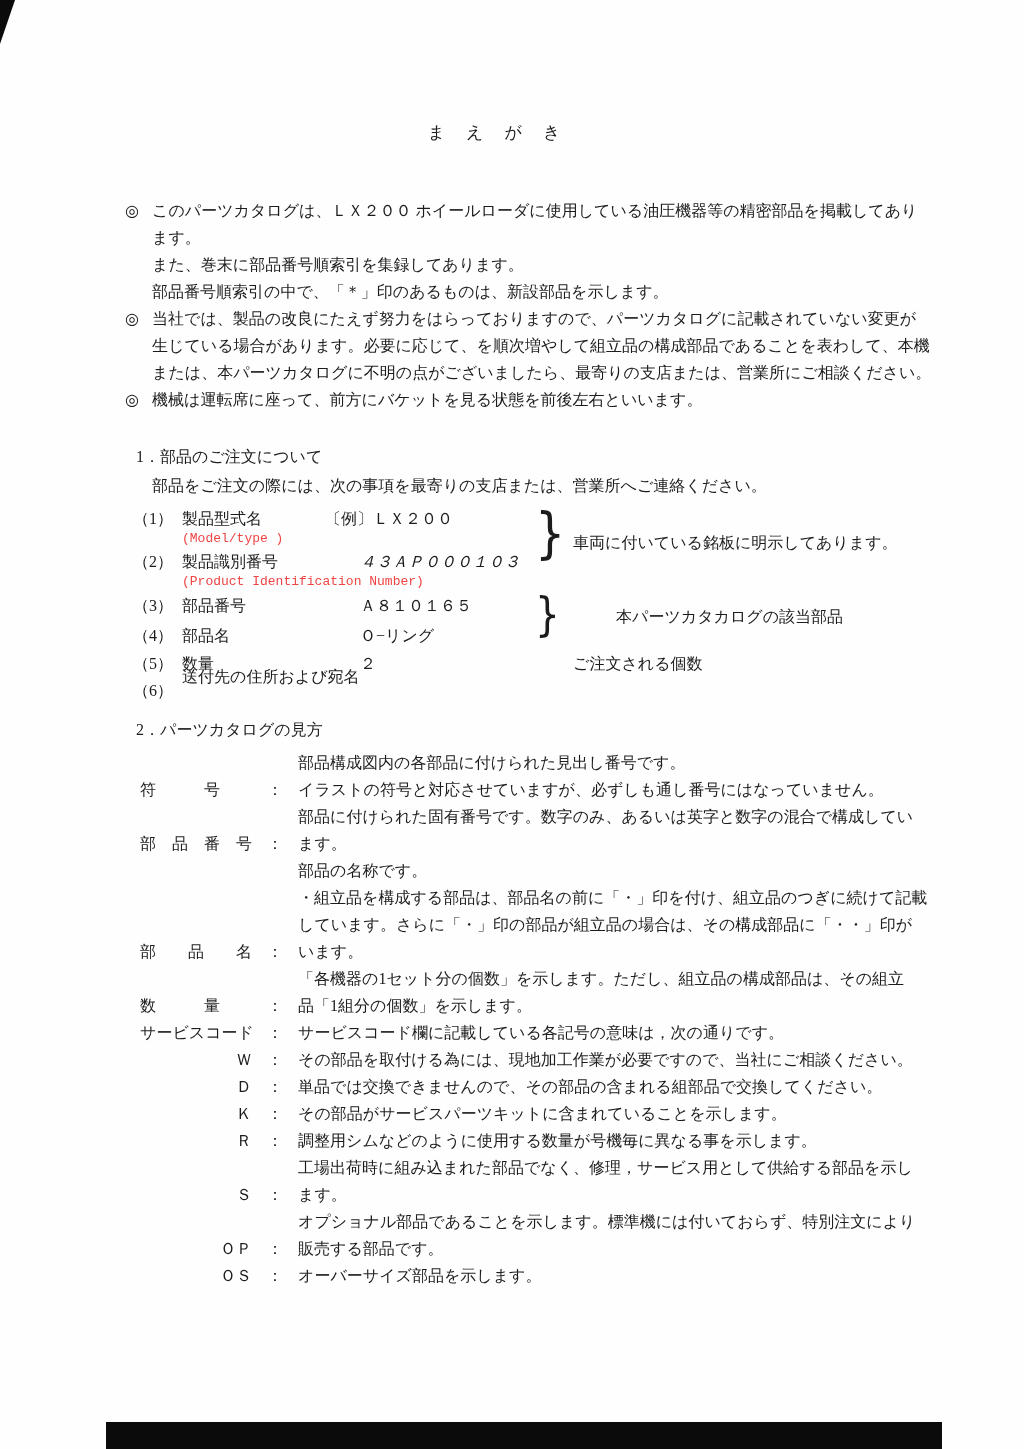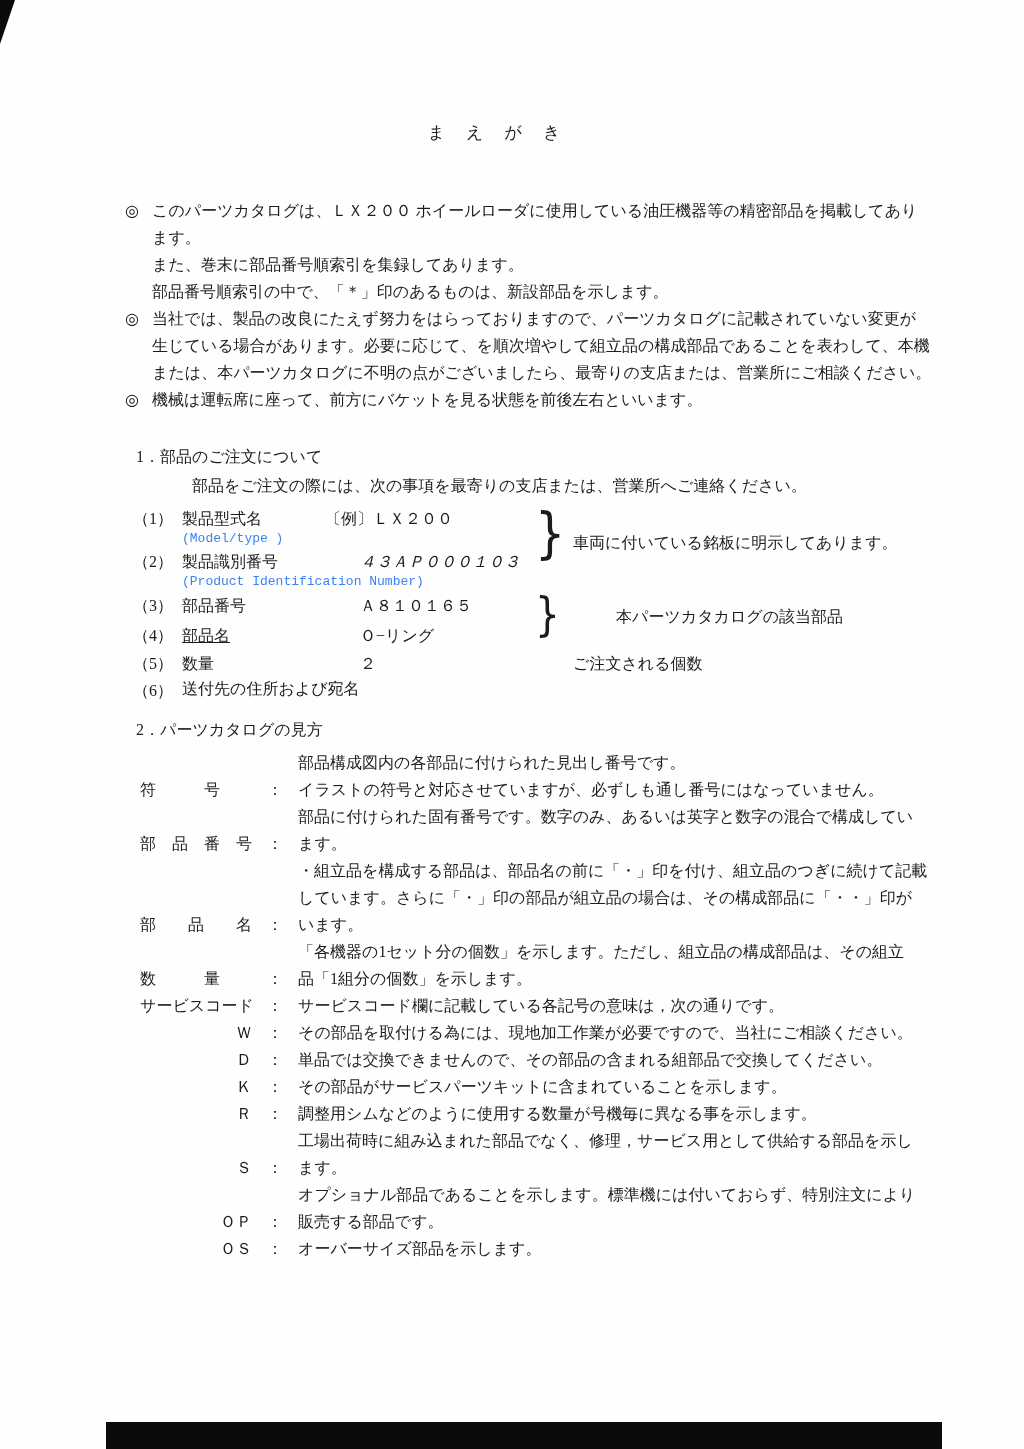--- a/index.html
+++ b/index.html
@@ -19,24 +19,24 @@
   }
   .doc-title {
     position:absolute; top:121px; left:0; width:990px; text-align:center;
     font-size:17px; letter-spacing:2px; white-space:pre;
   }
   .notes { position:absolute; top:197px; left:125px; width:820px; }
   .note { position:relative; padding-left:27px; }
   .note .marker { position:absolute; left:0; top:0; line-height:27px; }
   .ln { line-height:27px; white-space:pre; }
   .sec-heading { position:absolute; white-space:pre; line-height:20px; }
-  .sec-intro { position:absolute; white-space:pre; line-height:20px;margin-left:40px; }
+  .sec-intro { position:absolute; white-space:pre; line-height:20px; }
   .order-items { position:absolute; top:503px; left:125px; width:870px; height:215px; }
   .oi { position:absolute; white-space:pre; line-height:19px; }
-  .oi.sub { font-family:"Liberation Mono","DejaVu Sans Mono",monospace; font-size:13px; color:#3b82f6; }
+  .oi.sub { font-family:"Liberation Mono","DejaVu Sans Mono",monospace; font-size:13px; color:#ef4444; }
   .brace {
     position:absolute; line-height:1; color:#1c1c1c;
     font-family:"DejaVu Sans",sans-serif; font-weight:normal;
     transform:scaleX(0.85); transform-origin:left center;
   }
   .def-list { position:absolute; top:749px; left:140px; width:840px; }
   .def-row { display:flex; align-items:flex-end; }
   .term { width:112px; line-height:27px; white-space:pre; flex:0 0 112px; }
   .term.code { text-align:right; }
   .colon { width:46px; flex:0 0 46px; text-align:center; line-height:27px; }
@@ -90,29 +90,29 @@
     <span class="oi" style="top:49px;left:8px;">（2）</span>
     <span class="oi" style="top:49px;left:57px;">製品識別番号</span>
     <span class="oi" style="top:49px;left:235px;font-style:italic;">４３ＡＰ０００１０３</span>
     <span class="oi sub" style="top:69px;left:57px;">(Product Identification Number)</span>
 
     <span class="oi" style="top:93px;left:8px;">（3）</span>
     <span class="oi" style="top:93px;left:57px;">部品番号</span>
     <span class="oi" style="top:93px;left:235px;">Ａ８１０１６５</span>
 
     <span class="oi" style="top:123px;left:8px;">（4）</span>
-    <span class="oi" style="top:123px;left:57px;text-decoration:underline;">部品名</span>
+    <span class="oi" style="top:123px;left:57px;">部品名</span>
     <span class="oi" style="top:123px;left:235px;">Ｏ−リング</span>
 
     <span class="oi" style="top:151px;left:8px;">（5）</span>
     <span class="oi" style="top:151px;left:57px;">数量</span>
     <span class="oi" style="top:151px;left:235px;">２</span>
 
     <span class="oi" style="top:178px;left:8px;">（6）</span>
-    <span class="oi" style="top:176px;left:57px;">送付先の住所および宛名</span>
+    <span class="oi" style="top:164px;left:57px;">送付先の住所および宛名</span>
 
     <span class="brace" style="top:2px;left:410px;font-size:56px;height:54px;">}</span>
     <span class="brace" style="top:88px;left:410px;font-size:46px;height:46px;">}</span>
     <span class="oi" style="top:30px;left:448px;">車両に付いている銘板に明示してあります。</span>
     <span class="oi" style="top:104px;left:443px;margin-left:48px;">本パーツカタカログの該当部品</span>
     <span class="oi" style="top:151px;left:448px;">ご注文される個数</span>
   </div>
 
   <div class="sec-heading" style="top:720px;left:136px;">2．パーツカタログの見方</div>
 
@@ -133,20 +133,21 @@
       <div class="def-lines">
         <div class="ln">部品に付けられた固有番号です。数字のみ、あるいは英字と数字の混合で構成してい</div>
         <div class="ln">ます。</div>
       </div>
     </div>
 
     <div class="def-row">
       <span class="term">部　　品　　名</span>
       <span class="colon">：</span>
       <div class="def-lines">
+        <div class="ln">部品の名称です。</div>
         <div class="ln">・組立品を構成する部品は、部品名の前に「・」印を付け、組立品のつぎに続けて記載</div>
         <div class="ln">しています。さらに「・」印の部品が組立品の場合は、その構成部品に「・・」印が</div>
         <div class="ln">います。</div>
       </div>
     </div>
 
     <div class="def-row">
       <span class="term">数　　　量</span>
       <span class="colon">：</span>
       <div class="def-lines">

